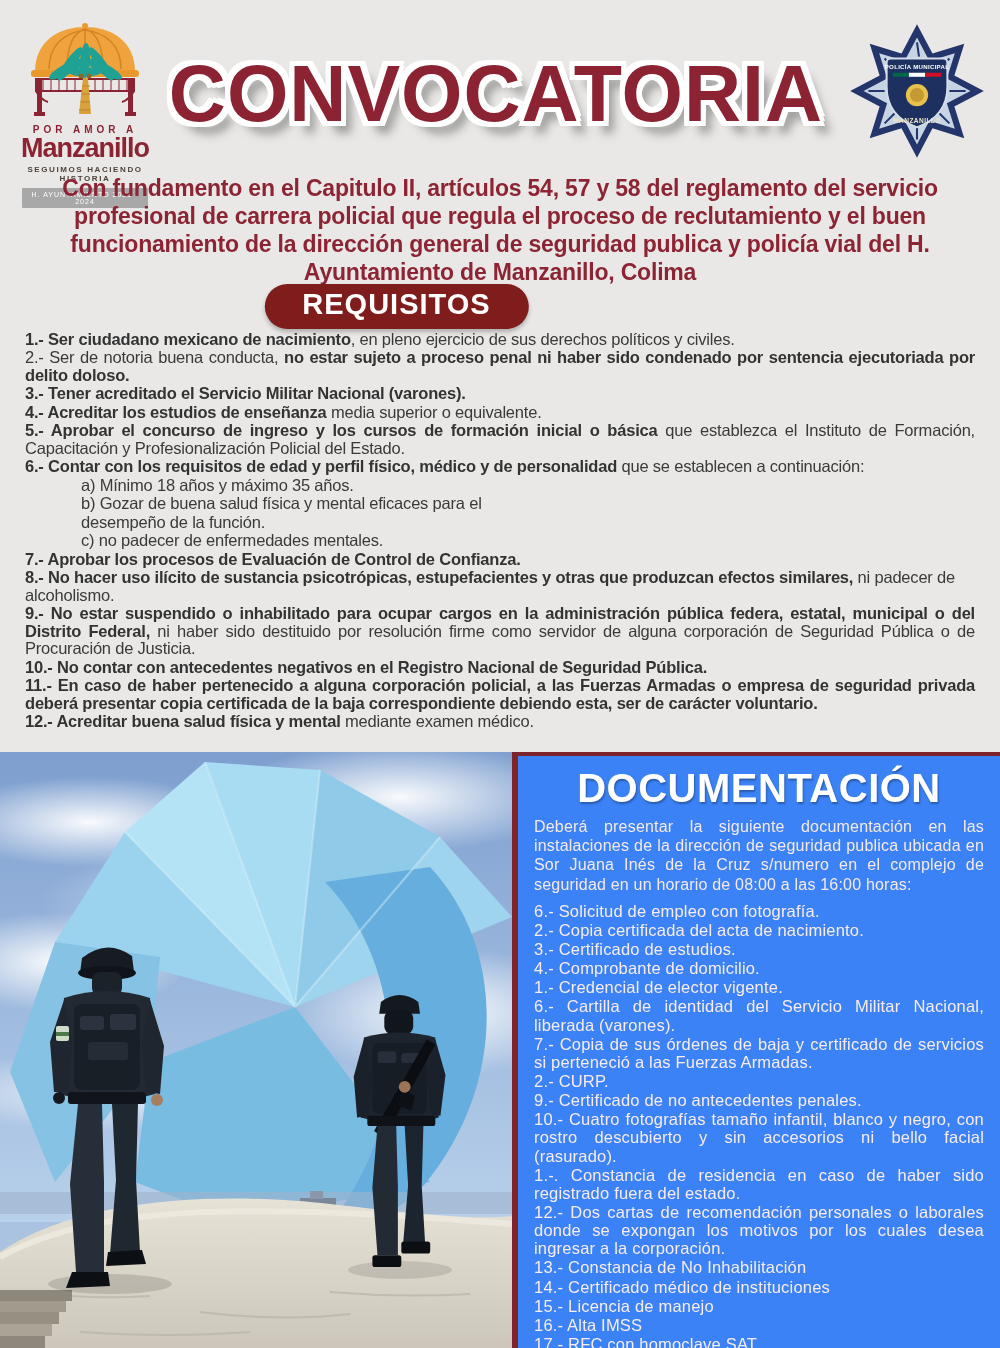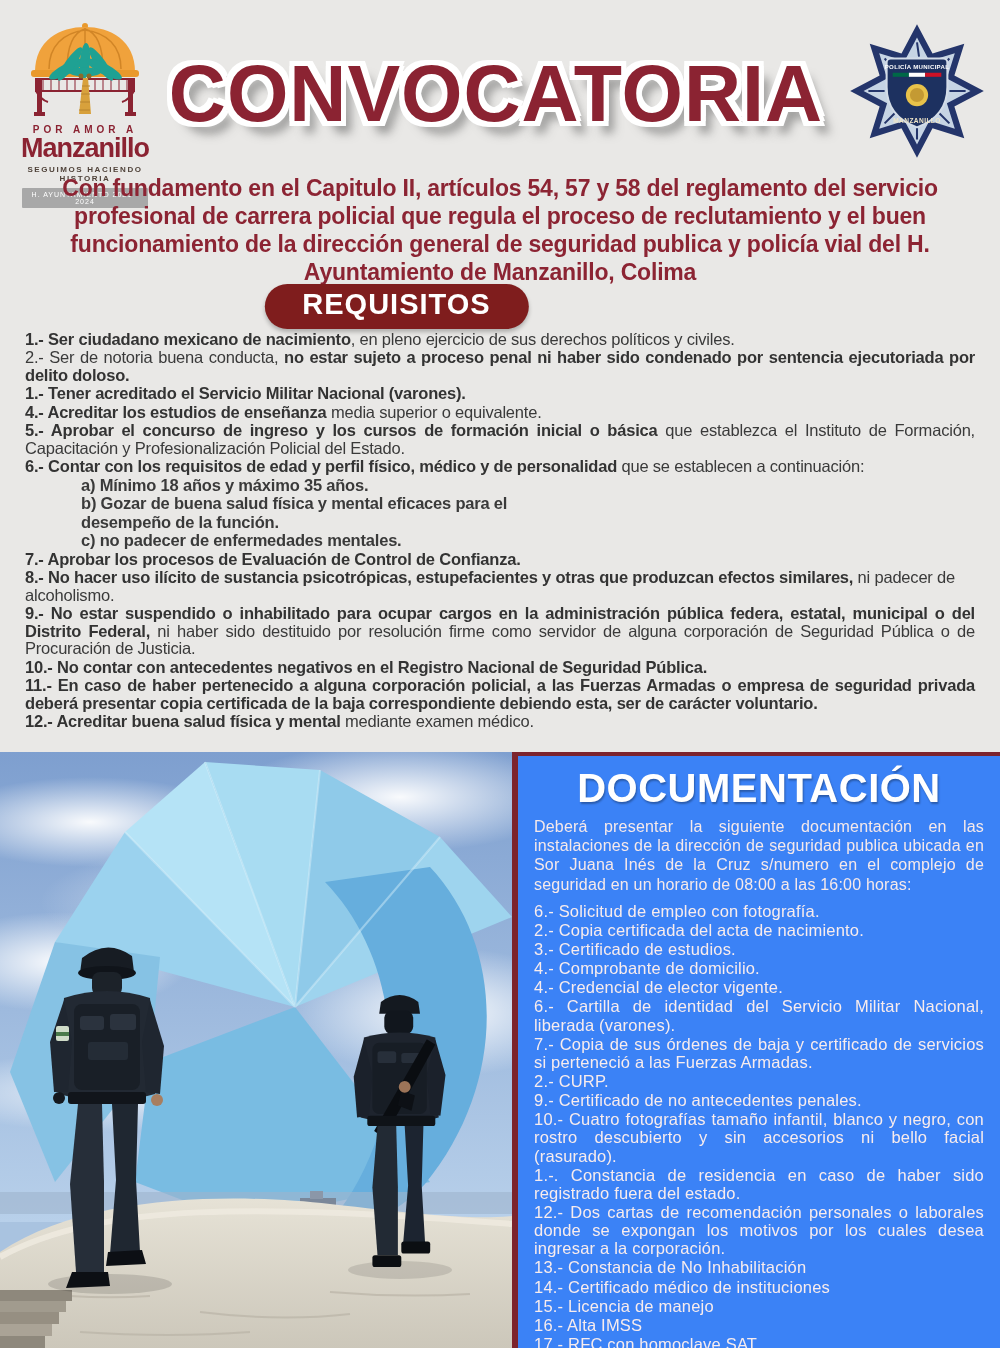--- a/index.html
+++ b/index.html
@@ -24,21 +24,21 @@
   
   .pill{position:absolute;left:50%;top:284px;transform:translateX(-50%);
     background:#7f1d1d;color:#fff;font-size:29px;font-weight:800;letter-spacing:1px;
     padding:4px 38px 8px 38px;border-radius:28px;box-shadow:0 3px 4px rgba(0,0,0,.25);}
 
   
   .req-list{position:absolute;left:25px;top:331px;width:950px;color:#3a3a3a;
     font-size:16.5px;line-height:1.06;letter-spacing:-.2px;}
   .req-item{margin:0 0 1px 0;}
   .req-item.justify{text-align:justify;}
-  .req-item.indent{padding-left:56px;font-weight:bold;}
+  .req-item.indent{padding-left:56px;}
   .req-item .b{font-weight:700;color:#333;}
 
   
   .bottom{position:absolute;left:0;top:752px;width:1000px;height:596px;display:flex;}
   .photo{width:512px;height:596px;position:relative;background:#a9c3e0;}
   .photo svg{display:block;}
   .panel{width:488px;height:596px;box-sizing:border-box;background:#3b82f6;
     border-left:6px solid #7c232c;border-top:4px solid #7c232c;
     padding:8px 16px 4px 16px;color:#fff;overflow:hidden;}
   .panel h2{margin:2px 0 6px 0;text-align:center;font-size:40px;font-weight:800;letter-spacing:.5px;
@@ -102,21 +102,21 @@
     </svg>
   </div>
 
   <p class="intro">Con fundamento en el Capitulo II, artículos 54, 57 y 58 del reglamento del servicio profesional de carrera policial que regula el proceso de reclutamiento y el buen funcionamiento de la dirección general de seguridad publica y policía vial del H. Ayuntamiento de Manzanillo, Colima</p>
 
   <div class="pill">REQUISITOS</div>
 
   <div class="req-list">
       <div class="req-item"><span class="b">1.- Ser ciudadano mexicano de nacimiento</span><span>, en pleno ejercicio de sus derechos políticos y civiles.</span></div>
       <div class="req-item justify"><span>2.- Ser de notoria buena conducta, </span><span class="b">no estar sujeto a proceso penal ni haber sido condenado por sentencia ejecutoriada por delito doloso.</span></div>
-      <div class="req-item"><span class="b">1.- Tener acreditado el Servicio Militar Nacional (varones).</span></div>
+      <div class="req-item"><span class="b">3.- Tener acreditado el Servicio Militar Nacional (varones).</span></div>
       <div class="req-item"><span class="b">4.- Acreditar los estudios de enseñanza </span><span>media superior o equivalente.</span></div>
       <div class="req-item justify"><span class="b">5.- Aprobar el concurso de ingreso y los cursos de formación inicial o básica </span><span>que establezca el Instituto de Formación, Capacitación y Profesionalización Policial del Estado.</span></div>
       <div class="req-item justify"><span class="b">6.- Contar con los requisitos de edad y perfil físico, médico y de personalidad </span><span>que se establecen a continuación:</span></div>
       <div class="req-item indent"><span>a) Mínimo 18 años y máximo 35 años.</span></div>
       <div class="req-item indent"><span>b) Gozar de buena salud física y mental eficaces para el</span></div>
       <div class="req-item indent"><span>desempeño de la función.</span></div>
       <div class="req-item indent"><span>c) no padecer de enfermedades mentales.</span></div>
       <div class="req-item"><span class="b">7.- Aprobar los procesos de Evaluación de Control de Confianza.</span></div>
       <div class="req-item"><span class="b">8.- No hacer uso ilícito de sustancia psicotrópicas, estupefacientes y otras que produzcan efectos similares, </span><span>ni padecer de alcoholismo.</span></div>
       <div class="req-item justify"><span class="b">9.- No estar suspendido o inhabilitado para ocupar cargos en la administración pública federa, estatal, municipal o del Distrito Federal, </span><span>ni haber sido destituido por resolución firme como servidor de alguna corporación de Seguridad Pública o de Procuración de Justicia.</span></div>
@@ -224,21 +224,21 @@
     </div>
 
     <aside class="panel">
       <h2>DOCUMENTACIÓN</h2>
       <p class="panel-intro">Deberá presentar la siguiente documentación en las instalaciones de la dirección de seguridad publica ubicada en Sor Juana Inés de la Cruz s/numero en el complejo de seguridad en un horario de 08:00 a las 16:00 horas:</p>
       <div class="doc-list">
           <div class="doc-item">6.- Solicitud de empleo con fotografía.</div>
           <div class="doc-item">2.- Copia certificada del acta de nacimiento.</div>
           <div class="doc-item">3.- Certificado de estudios.</div>
           <div class="doc-item">4.- Comprobante de domicilio.</div>
-          <div class="doc-item">4.- Credencial de elector vigente.</div>
+          <div class="doc-item">1.- Credencial de elector vigente.</div>
           <div class="doc-item">6.- Cartilla de identidad del Servicio Militar Nacional, liberada (varones).</div>
           <div class="doc-item">7.- Copia de sus órdenes de baja y certificado de servicios si perteneció a las Fuerzas Armadas.</div>
           <div class="doc-item">2.- CURP.</div>
           <div class="doc-item">9.- Certificado de no antecedentes penales.</div>
           <div class="doc-item">10.- Cuatro fotografías tamaño infantil, blanco y negro, con rostro descubierto y sin accesorios ni bello facial (rasurado).</div>
           <div class="doc-item">1.-. Constancia de residencia en caso de haber sido registrado fuera del estado.</div>
           <div class="doc-item">12.- Dos cartas de recomendación personales o laborales donde se expongan los motivos por los cuales desea ingresar a la corporación.</div>
           <div class="doc-item">13.- Constancia de No Inhabilitación</div>
           <div class="doc-item">14.- Certificado médico de instituciones</div>
           <div class="doc-item">15.- Licencia de manejo</div>

